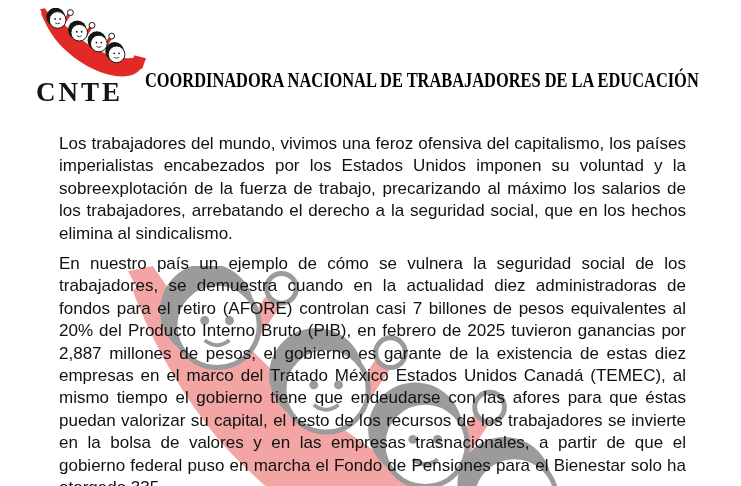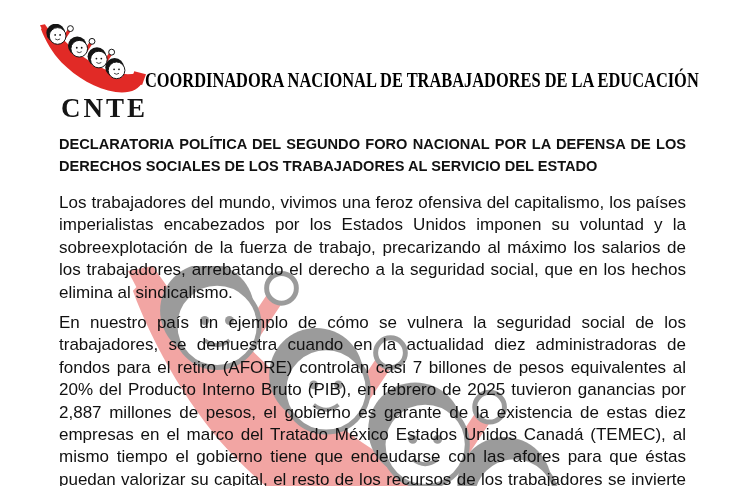--- a/index.html
+++ b/index.html
@@ -18,23 +18,23 @@
     position: relative;
     width: 741px;
     height: 486px;
     background: #ffffff;
     overflow: hidden;
   }
   
   .logo {
     position: absolute;
     left: 36px;
-    top: 24px;
+    top: 8px;
     width: 112px;
-    text-align: right;
+    text-align: left;
     z-index: 2;
   }
   .logo-icon {
     display: block;
     margin: 0 auto;
     width: 108px;
     height: 74px;
   }
   .logo-acronym {
     font-family: "Liberation Serif", serif;
@@ -154,18 +154,17 @@
   <div class="logo">
     <svg class="logo-icon" viewBox="0 0 220 150" preserveAspectRatio="xMidYMid meet">
       <use href="#cnte-art"></use>
     </svg>
     <div class="logo-acronym">CNTE</div>
   </div>
 
   <div class="org-name">COORDINADORA NACIONAL DE TRABAJADORES DE LA EDUCACIÓN</div>
 
   <div class="content">
-    <p class="doc-title">DECLARATORIA POLÍTICA DEL SEGUNDO FORO NACIONAL POR LA DEFENSA DE LOS DERECHOS SOCIALES DE LOS TRABAJADORES AL SERVICIO DEL ESTADO</p>
     <p class="para">Los trabajadores del mundo, vivimos una feroz ofensiva del capitalismo, los países imperialistas encabezados por los Estados Unidos imponen su voluntad y la sobreexplotación de la fuerza de trabajo, precarizando al máximo los salarios de los trabajadores, arrebatando el derecho a la seguridad social, que en los hechos elimina al sindicalismo.</p>
     <p class="para">En nuestro país un ejemplo de cómo se vulnera la seguridad social de los trabajadores, se demuestra cuando en la actualidad diez administradoras de fondos para el retiro (AFORE) controlan casi 7 billones de pesos equivalentes al 20% del Producto Interno Bruto (PIB), en febrero de 2025 tuvieron ganancias por 2,887 millones de pesos, el gobierno es garante de la existencia de estas diez empresas en el marco del Tratado México Estados Unidos Canadá (TEMEC), al mismo tiempo el gobierno tiene que endeudarse con las afores para que éstas puedan valorizar su capital, el resto de los recursos de los trabajadores se invierte en la bolsa de valores y en las empresas trasnacionales, a partir de que el gobierno federal puso en marcha el Fondo de Pensiones para el Bienestar solo ha otorgado 335</p>
   </div>
 
 </div>
 
 </body></html>

